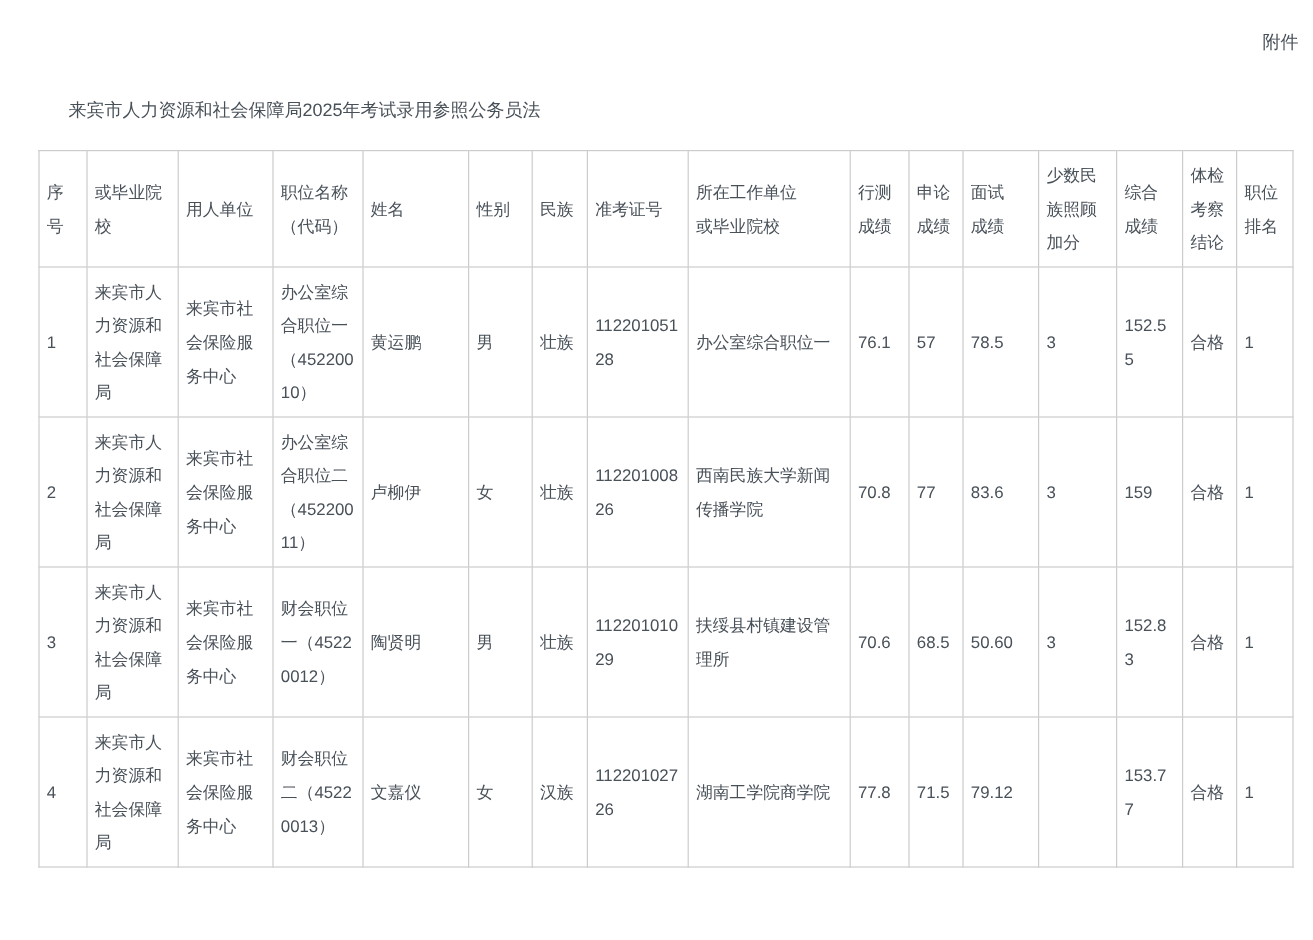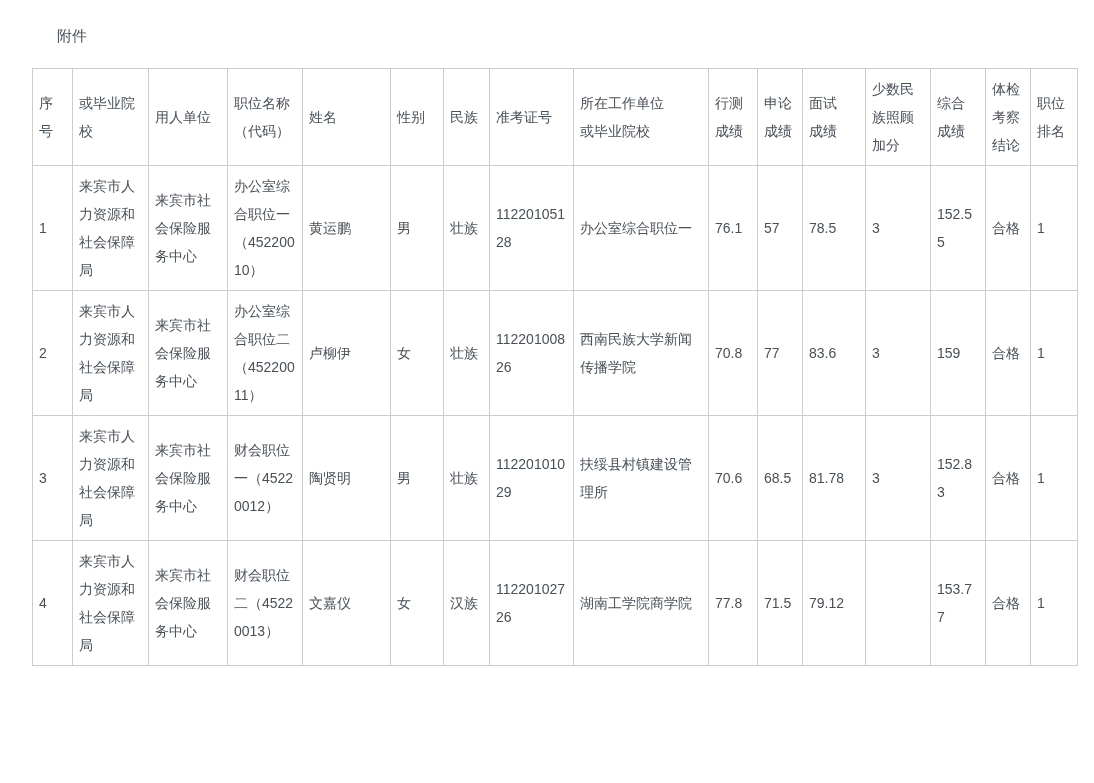--- a/index.html
+++ b/index.html
@@ -19,21 +19,21 @@
     left: 32px;
     top: 0;
     width: 1050px;
   }
   .para {
     font-size: 15px;
     line-height: 30px;
     margin: 0 0 0 25px;
     white-space: nowrap;
   }
-  .para.attachment { margin-top: 21px; }
+  .para.attachment { margin-top: 21px; text-align: right; }
   .para.title1 { margin-top: 27px; }
   .para.title2 { margin-top: 26px; }
 
   table.roster {
     margin-top: 17px;
     border-collapse: collapse;
     table-layout: fixed;
     width: 1045px;
     font-size: 14px;
     color: #485058;
@@ -53,20 +53,21 @@
     white-space: pre-line;
   }
   tr.head-row { height: 97px; }
   tr.data-row { height: 125px; }
 </style>
 </head>
 <body>
 
 <div class="content">
   <p class="para attachment">附件</p>
+  <p class="para title1">来宾市人力资源和社会保障局2025年考试录用参照公务员法</p>
 
   <table class="roster">
     <colgroup>
         <col style="width: 40px;">
         <col style="width: 76px;">
         <col style="width: 79px;">
         <col style="width: 75px;">
         <col style="width: 88px;">
         <col style="width: 53px;">
         <col style="width: 46px;">
@@ -153,21 +154,21 @@
           <td>来宾市人力资源和社会保障局</td>
           <td>来宾市社会保险服务中心</td>
           <td>财会职位一（45220012）</td>
           <td>陶贤明</td>
           <td>男</td>
           <td>壮族</td>
           <td>11220101029</td>
           <td>扶绥县村镇建设管理所</td>
           <td>70.6</td>
           <td>68.5</td>
-          <td>81.78</td>
+          <td>50.60</td>
           <td>3</td>
           <td>152.83</td>
           <td>合格</td>
           <td>1</td>
         </tr>
         <tr class="data-row">
           <td>4</td>
           <td>来宾市人力资源和社会保障局</td>
           <td>来宾市社会保险服务中心</td>
           <td>财会职位二（45220013）</td>

